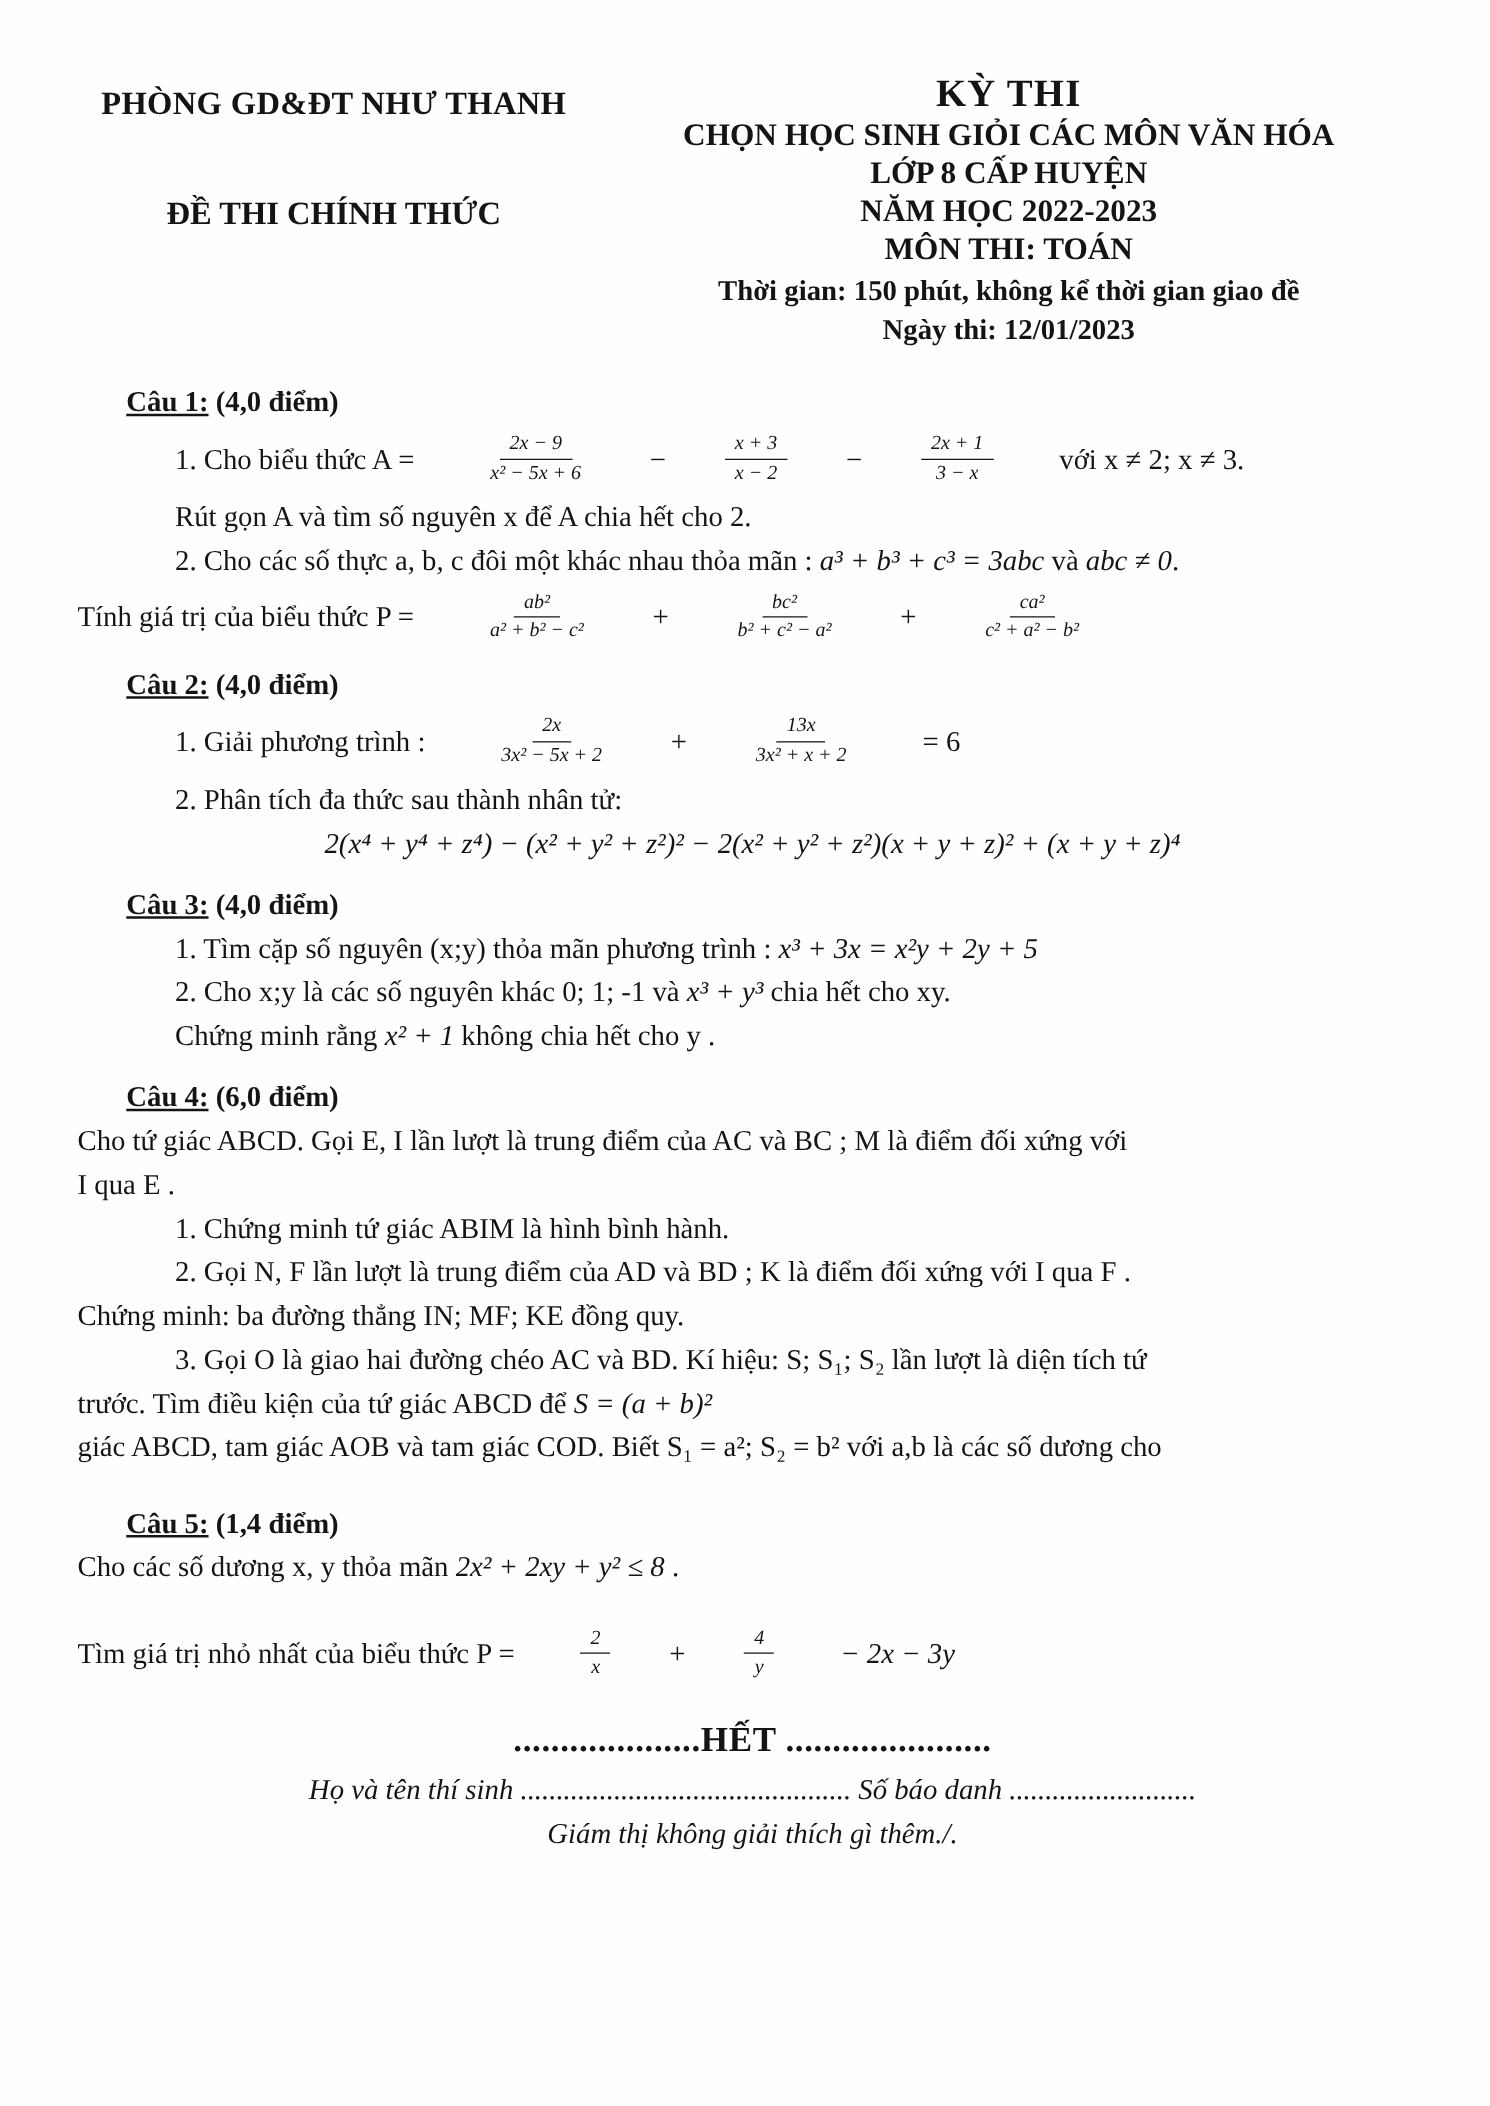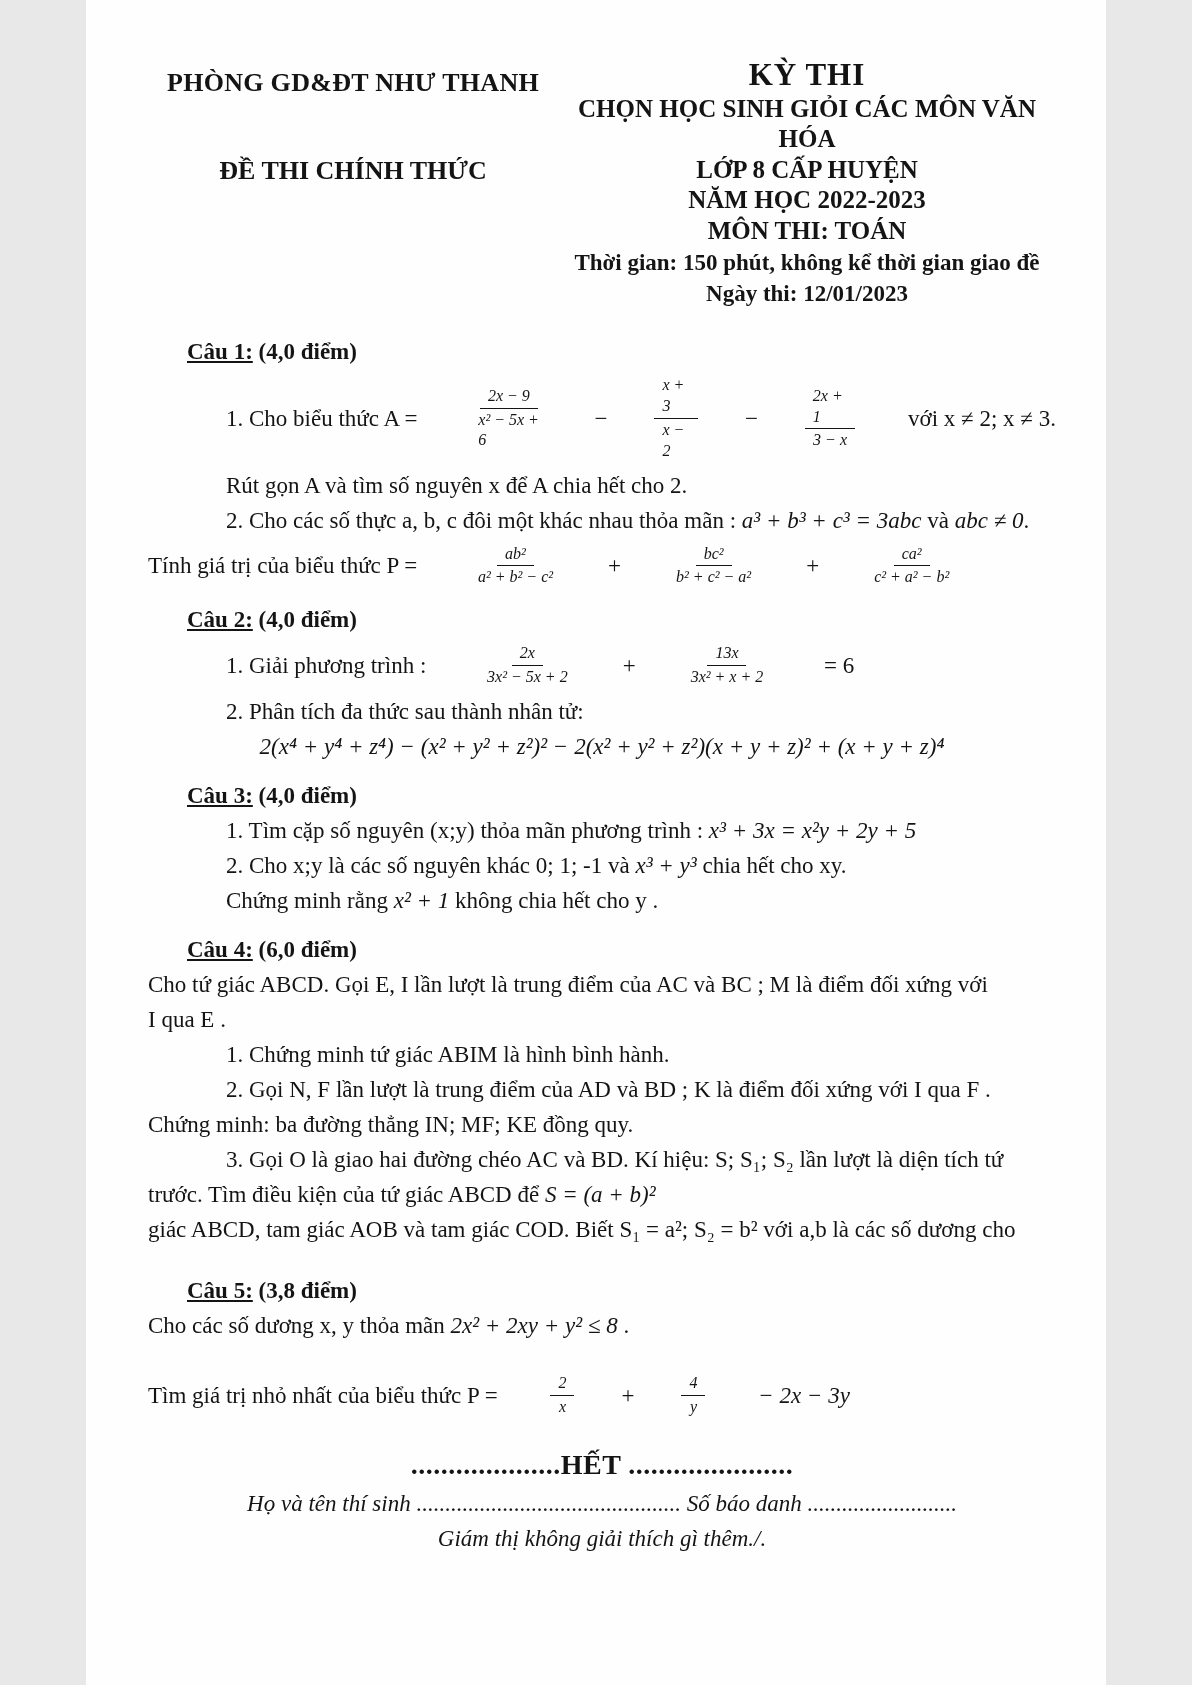--- a/index.html
+++ b/index.html
@@ -1,18 +1,18 @@
 <!DOCTYPE html>
 <html><head>
 <meta charset="utf-8">
 <style>
   html,body{margin:0;padding:0;background:#e8e8e8;}
   .page{
     position:relative;
-    width:1020px;height:1685px;
+    width:1192px;height:1685px;
     margin:0 auto;
     background:#fefefe;
     color:#141414;
     font-family:"Liberation Serif", serif;
     box-sizing:border-box;
     padding:56px 50px 0 62px;
     overflow:hidden;
   }
   
   .hdr{display:flex;}
@@ -153,21 +153,21 @@
     <div class="line ind">2. Gọi N, F lần lượt là trung điểm của AD và BD ; K là điểm đối xứng với I qua F .</div>
     <div class="line">Chứng minh: ba đường thẳng IN; MF; KE đồng quy.</div>
     <div class="line ind">3. Gọi O là giao hai đường chéo AC và BD. Kí hiệu: S; S₁; S₂ lần lượt là diện tích tứ</div>
     <div class="line">
       <span>trước. Tìm điều kiện của tứ giác ABCD để </span><span class="math">S = (a + b)²</span>
     </div>
     <div class="line">giác ABCD, tam giác AOB và tam giác COD. Biết S₁ = a²; S₂ = b² với a,b là các số dương cho</div>
 
     <div class="cau-header" style="margin-top:26px;">
       <span class="cau-label">Câu 5:</span>
-      <span>(3,8 điểm)</span>
+      <span>(1,4 điểm)</span>
     </div>
     <div class="line">
       <span>Cho các số dương x, y thỏa mãn </span><span class="math">2x² + 2xy + y² ≤ 8</span><span> .</span>
     </div>
     <div class="fline" style="margin-top:30px;">
       <span class="seg">Tìm giá trị nhỏ nhất của biểu thức P = </span>
       <span class="frac">
         <span class="num">2</span>
         <span class="den">x</span>
       </span>

